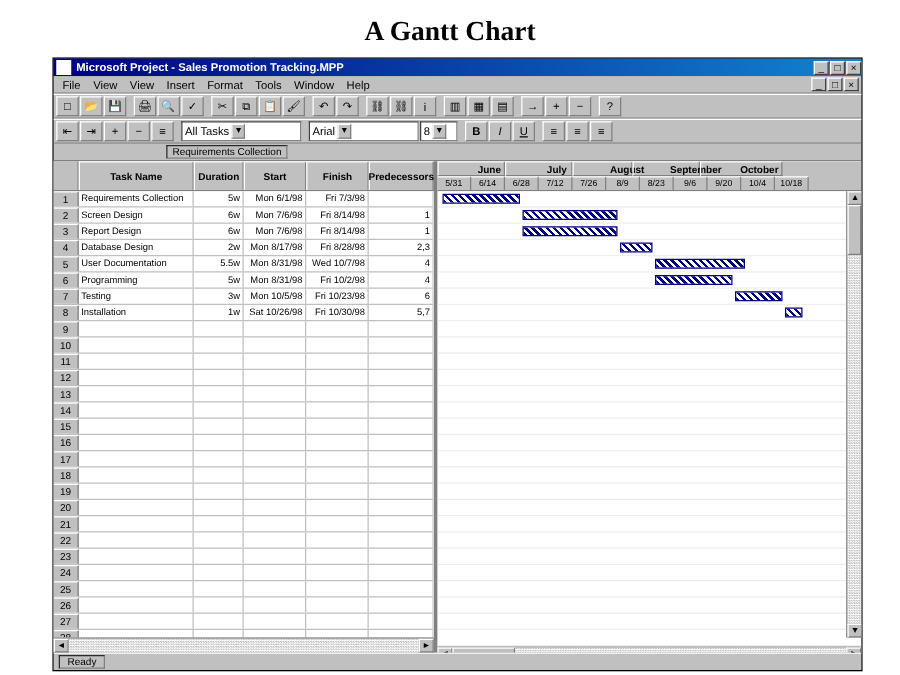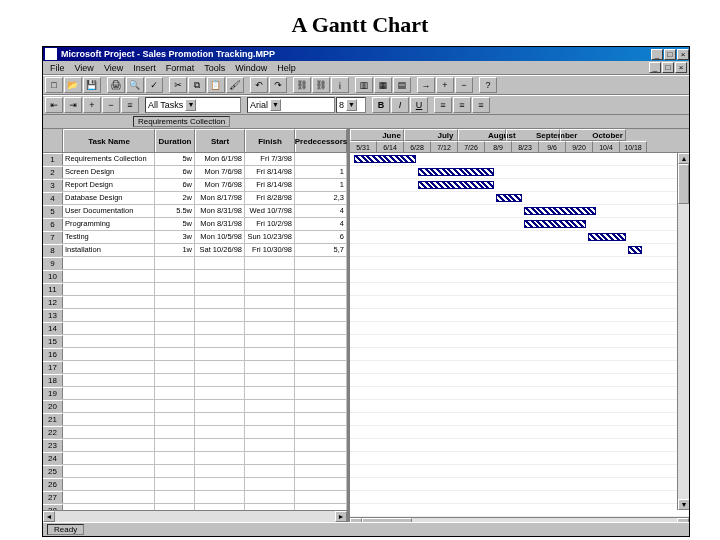--- a/index.html
+++ b/index.html
@@ -208,21 +208,21 @@
             <div class="gcell col-dur" style="text-align:right">5w</div>
             <div class="gcell col-start" style="text-align:right">Mon 8/31/98</div>
             <div class="gcell col-finish" style="text-align:right">Fri 10/2/98</div>
             <div class="gcell col-pred" style="text-align:right">4</div>
           </div>
           <div class="grow">
             <div class="rownum">7</div>
             <div class="gcell col-task">Testing</div>
             <div class="gcell col-dur" style="text-align:right">3w</div>
             <div class="gcell col-start" style="text-align:right">Mon 10/5/98</div>
-            <div class="gcell col-finish" style="text-align:right">Sun 10/23/98</div>
+            <div class="gcell col-finish" style="text-align:right">Fri 10/23/98</div>
             <div class="gcell col-pred" style="text-align:right">6</div>
           </div>
           <div class="grow">
             <div class="rownum">8</div>
             <div class="gcell col-task">Installation</div>
             <div class="gcell col-dur" style="text-align:right">1w</div>
             <div class="gcell col-start" style="text-align:right">Sat 10/26/98</div>
             <div class="gcell col-finish" style="text-align:right">Fri 10/30/98</div>
             <div class="gcell col-pred" style="text-align:right">5,7</div>
           </div>

